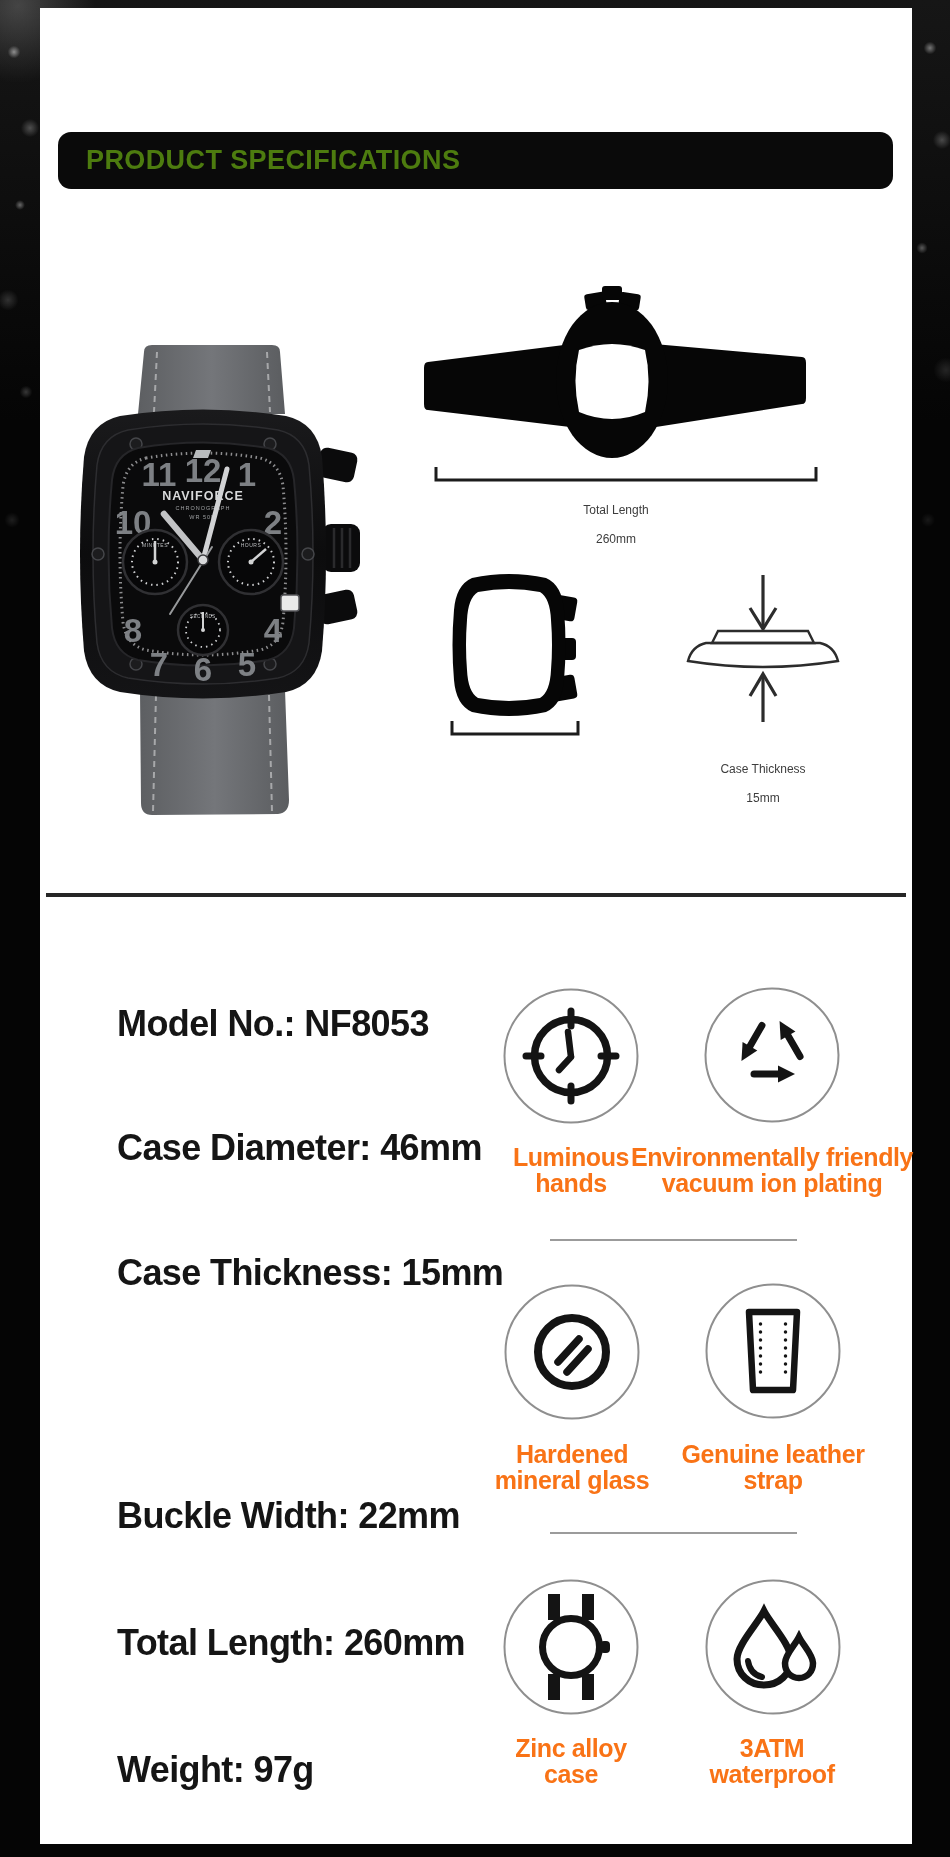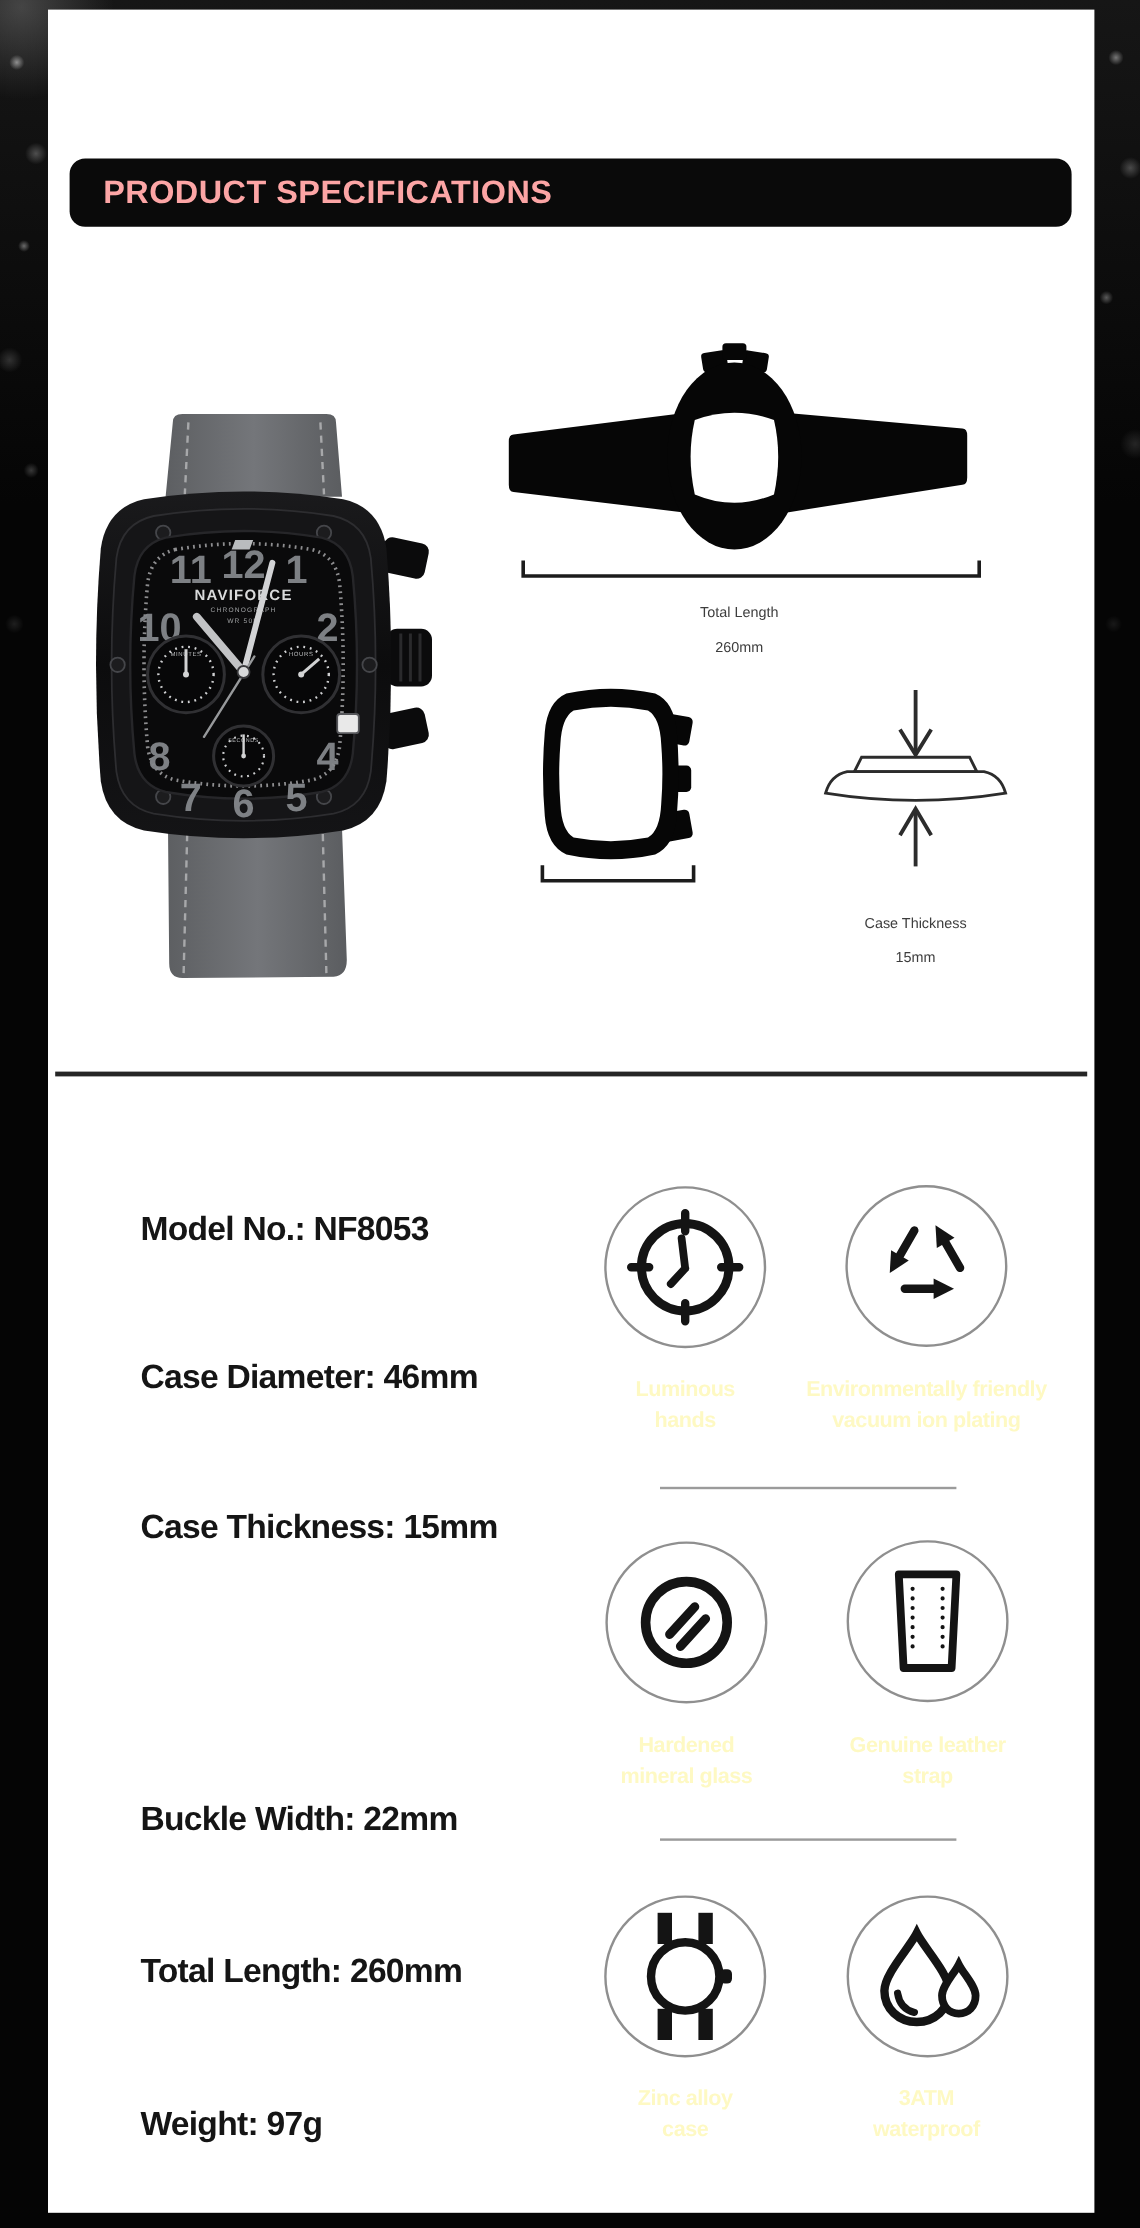--- a/index.html
+++ b/index.html
@@ -17,28 +17,28 @@
         radial-gradient(circle 9px  at 930px 48px,  rgba(255,255,255,.42), rgba(255,255,255,0) 70%),
         radial-gradient(circle 13px at 942px 140px, rgba(255,255,255,.24), rgba(255,255,255,0) 70%),
         radial-gradient(circle 8px  at 922px 248px, rgba(255,255,255,.32), rgba(255,255,255,0) 70%),
         radial-gradient(circle 18px at 946px 370px, rgba(255,255,255,.12), rgba(255,255,255,0) 70%),
         radial-gradient(circle 10px at 928px 520px, rgba(255,255,255,.08), rgba(255,255,255,0) 70%),
         linear-gradient(#161616, #050505 420px);}
   .panel{position:absolute;left:40px;top:8px;width:872px;height:1836px;background:#ffffff;}
   .art{position:absolute;left:0;top:0;pointer-events:none;}
   .headerbar{position:absolute;left:58px;top:132px;width:835px;height:57px;background:#0a0a0a;
              border-radius:13px;display:flex;align-items:center;box-sizing:border-box;padding-left:28px;}
-  .headerbar span{color:#fca5a5;font-weight:700;font-size:27px;letter-spacing:.4px;}
+  .headerbar span{color:#4d7c0f;font-weight:700;font-size:27px;letter-spacing:.4px;}
   .diag-label{position:absolute;transform:translateX(-50%);text-align:center;
               font-size:12px;line-height:29px;color:#3d3d3d;white-space:nowrap;}
   .divider{position:absolute;left:46px;top:893px;width:860px;height:4px;background:#262626;}
-  .spec-line{position:absolute;left:117px;font-weight:700;font-size:28px;line-height:36px;
+  .spec-line{position:absolute;left:117px;font-weight:700;font-size:36px;line-height:36px;
              color:#151515;letter-spacing:-.6px;white-space:nowrap;}
   .feat-label{position:absolute;transform:translateX(-50%);text-align:center;font-weight:700;
-              font-size:18px;line-height:26px;color:#fef9c3;letter-spacing:-.4px;white-space:nowrap;}
+              font-size:25px;line-height:26px;color:#f97316;letter-spacing:-.4px;white-space:nowrap;}
   .rowline{position:absolute;left:550px;width:247px;height:2px;background:#9b9b9b;}
 </style>
 </head>
 <body>
 
 <div class="stage">
   <div class="bg"></div>
   <div class="panel"></div>
 
   <svg class="art" width="950" height="1857" viewBox="0 0 950 1857">

